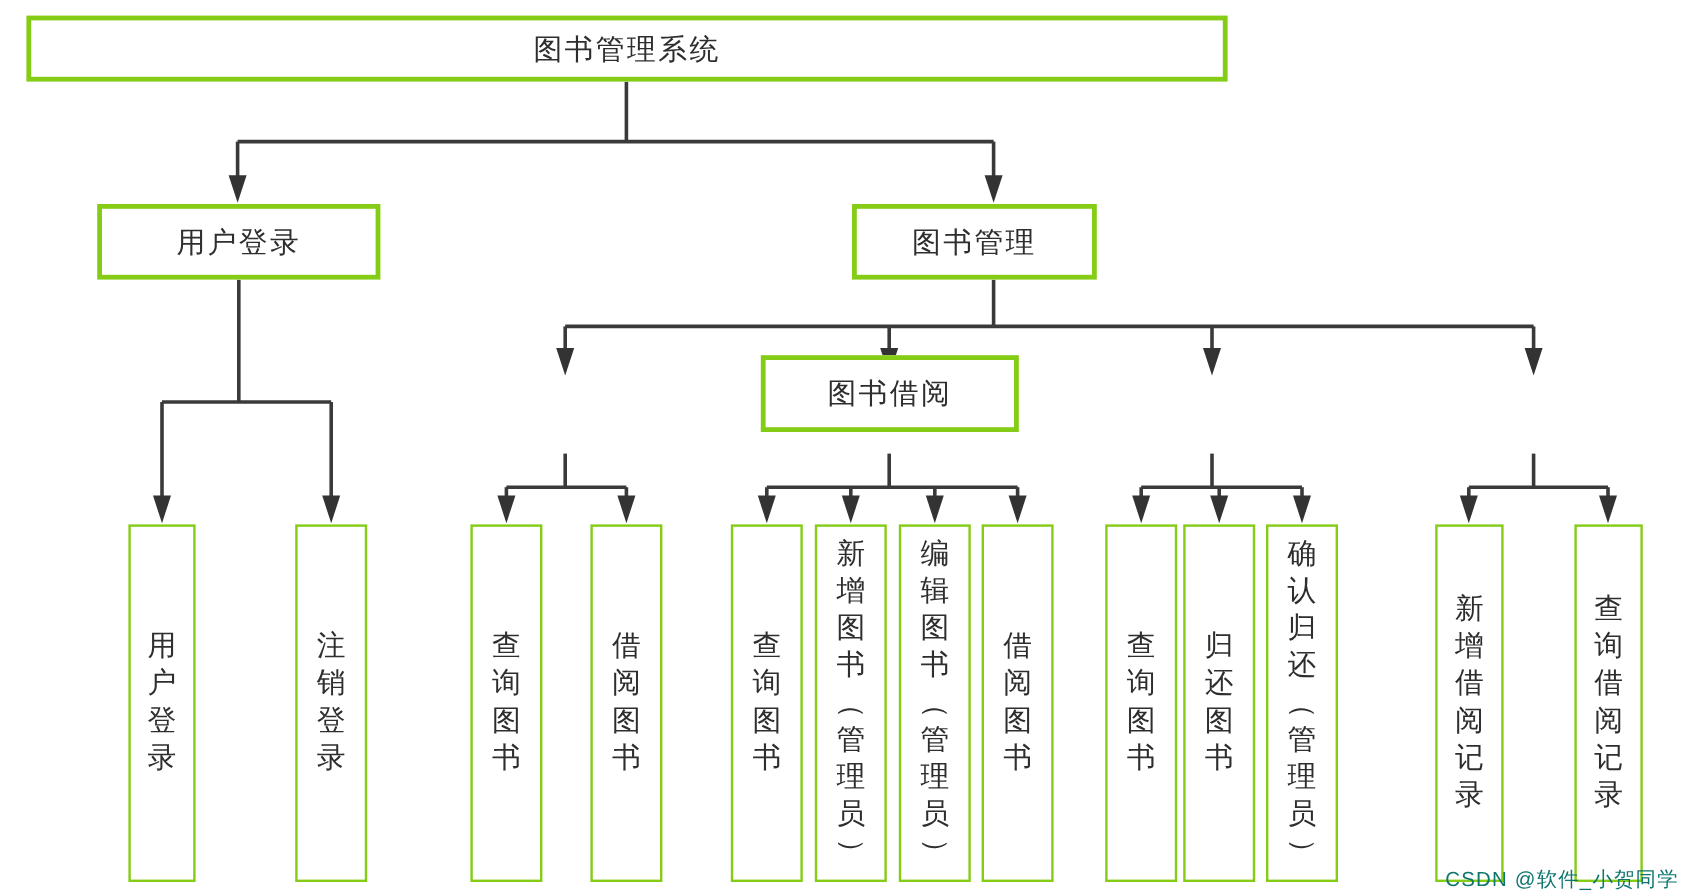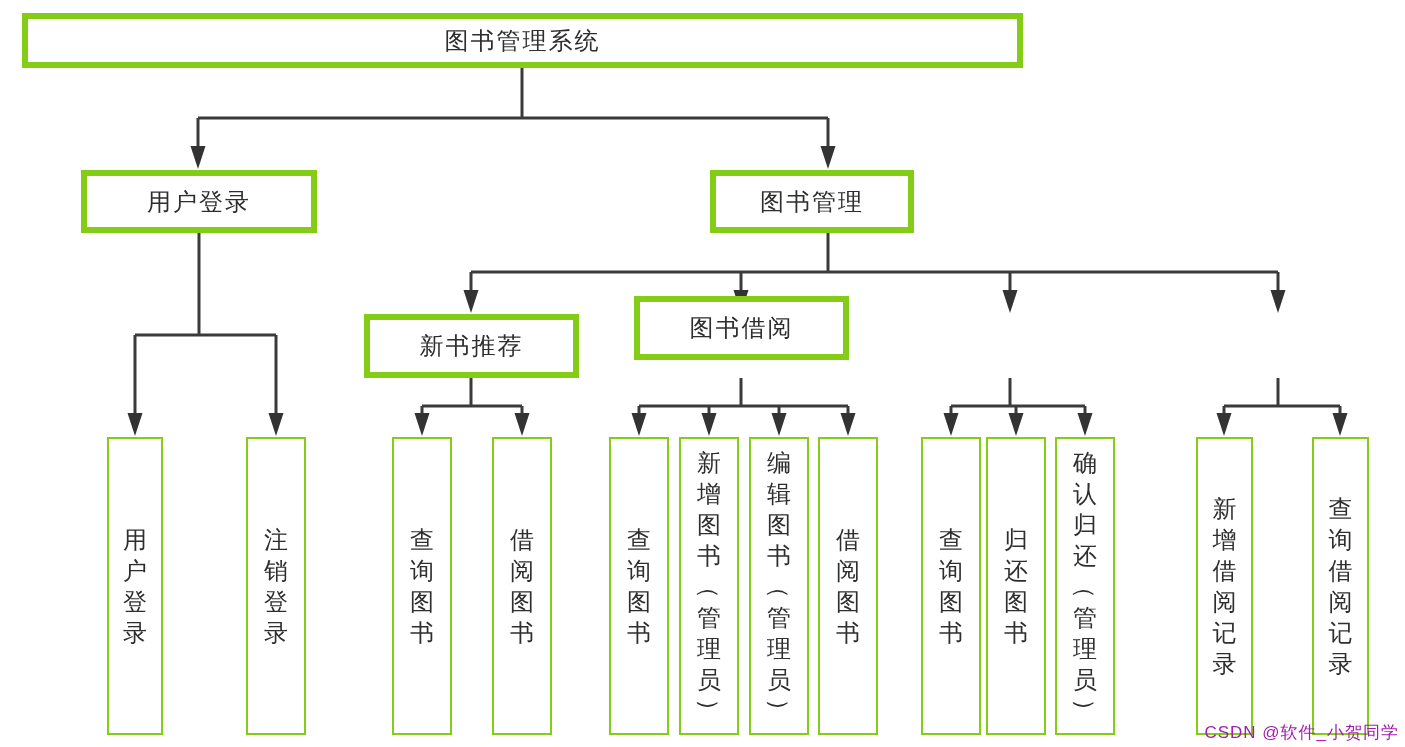--- a/index.html
+++ b/index.html
@@ -2,31 +2,32 @@
 <html><head>
 <meta charset="utf-8">
 <style>
   html,body{margin:0;padding:0;background:#ffffff;}
   .canvas{
     position:relative;width:1405px;height:747px;background:#ffffff;
     font-family:"Liberation Sans","DejaVu Sans",sans-serif;overflow:hidden;
   }
   svg.connectors{position:absolute;left:0;top:0;}
   .node{
-    position:absolute;background:#ffffff;border:6px solid #84cc16;
+    position:absolute;background:#ffffff;border:4px solid #84cc16;
     box-sizing:border-box;display:flex;align-items:center;justify-content:center;
     color:#2e2e2e;
+    font-family:Liberation Serif, serif;
   }
   .hnode{font-size:24px;letter-spacing:2px;white-space:nowrap;}
   .vnode{flex-direction:column;font-size:24px;border-width:2.5px;}
   .vnode span{display:block;height:31px;line-height:31px;text-align:center;width:100%;}
   .vnode span.rot{transform:rotate(90deg);}
   .watermark{
     position:absolute;right:6px;bottom:3px;font-size:17px;letter-spacing:1px;
-    color:#a21caf;z-index:5;white-space:nowrap;
+    color:#0f766e;z-index:5;white-space:nowrap;
   }
 </style>
 </head>
 <body>
 
 <div class="canvas">
 
   <svg class="connectors" width="1405" height="747">
       <line x1="522" y1="68" x2="522" y2="118" stroke="#3a3a3a" stroke-width="3"></line>
       <line x1="198" y1="118" x2="828" y2="118" stroke="#3a3a3a" stroke-width="3"></line>
@@ -80,21 +81,20 @@
       <polygon points="1216.5,413 1231.5,413 1224,436" fill="#333333"></polygon>
       <line x1="1340" y1="406" x2="1340" y2="416" stroke="#3a3a3a" stroke-width="3"></line>
       <polygon points="1332.5,413 1347.5,413 1340,436" fill="#333333"></polygon>
     </svg>
 
   <div class="node hnode" style="left:22px;top:13px;width:1001px;height:55px">图书管理系统</div>
 
   <div class="node hnode" style="left:81px;top:170px;width:236px;height:63px">用户登录</div>
   <div class="node hnode" style="left:710px;top:170px;width:204px;height:63px">图书管理</div>
 
-  <div class="node hnode" style="left:364px;top:314px;width:215px;height:64px">新书推荐</div>
   <div class="node hnode" style="left:634px;top:296px;width:215px;height:64px">图书借阅</div>
 
   <div class="node vnode" style="left:107px;top:437px;width:56px;height:298px">
       <span>用</span>
       <span>户</span>
       <span>登</span>
       <span>录</span>
     </div>
   <div class="node vnode" style="left:246px;top:437px;width:60px;height:298px">
       <span>注</span>

